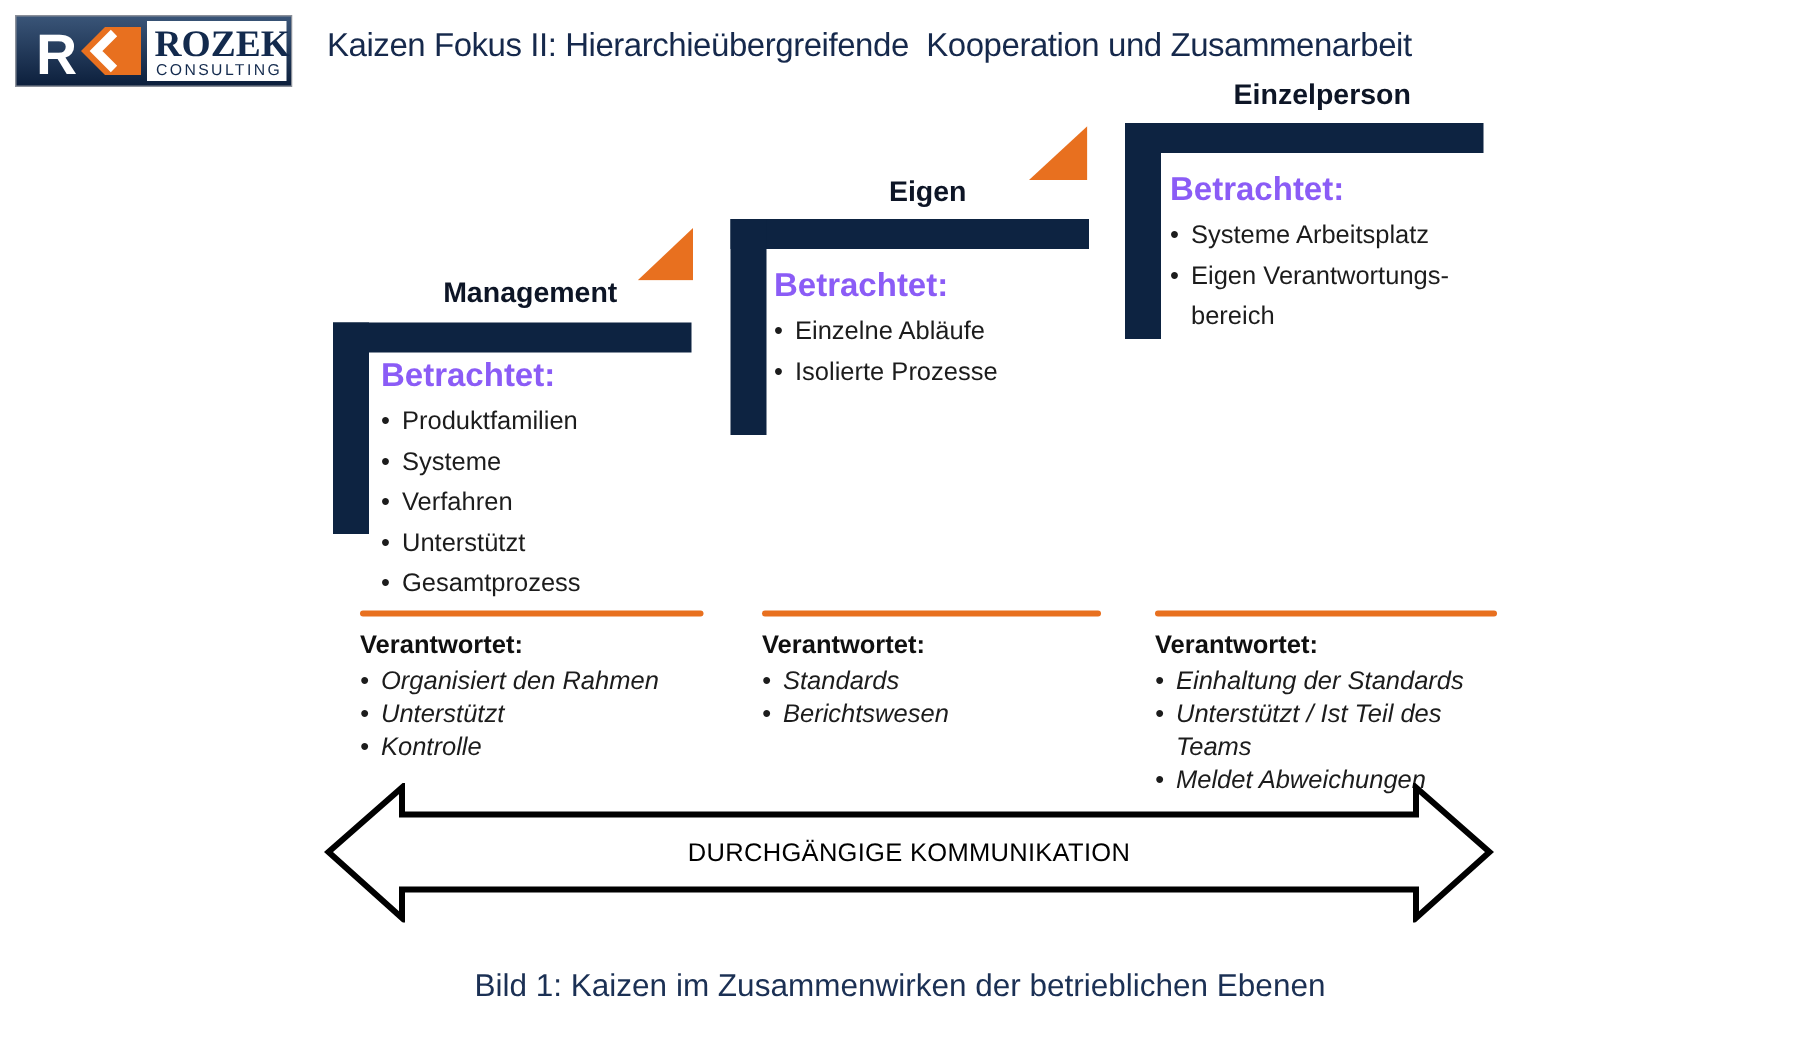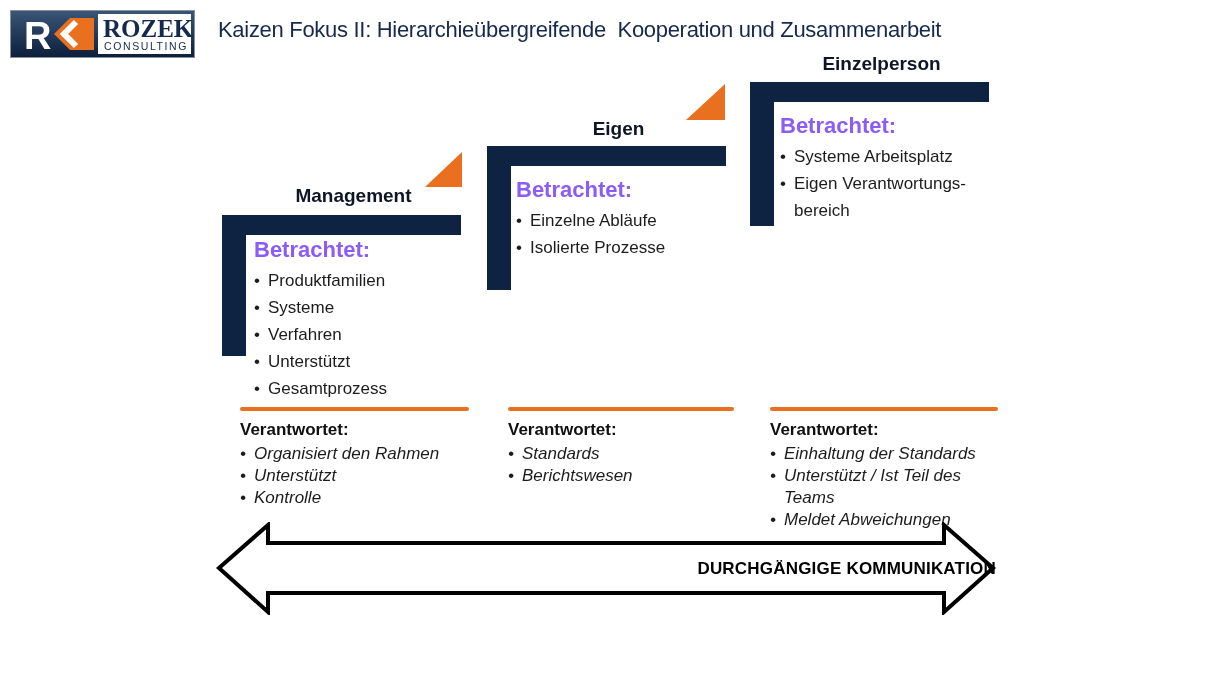--- a/index.html
+++ b/index.html
@@ -31,22 +31,22 @@
   .vcol h3 { margin-top:9px; font-size:17px; font-weight:bold; color:#101010; line-height:20px; }
   .vcol ul { list-style:none; margin-top:3px; }
   .vcol li { display:flex; line-height:22px;font-style:italic; }
 
   .c1 { left:240px; width:232px; } .c1 .vline { width:229px; }
   .c2 { left:508px; width:232px; } .c2 .vline { width:226px; }
   .c3 { left:770px; width:234px; } .c3 .vline { width:228px; }
 
   
   .arrow-wrap { position:absolute; left:216px; top:522px; width:780px; height:93px; }
-  .arrow-label { position:absolute; left:0; top:37px; width:100%; text-align:right;
-                 font-size:17px; font-weight:bold; color:#000; letter-spacing:0.2px; }
+  .arrow-label { position:absolute; left:0; top:37px; width:100%; text-align:center;
+                 font-size:17px; font-weight:normal; color:#000; letter-spacing:0.2px; }
 
   .caption { position:absolute; left:0; top:646px; width:1200px; text-align:center;
              font-size:21px; color:#1B3054; }
 </style>
 </head>
 <body>
 
 <div class="canvas">
 
   <div class="logo">
@@ -173,14 +173,15 @@
     </ul>
   </div>
 
   <div class="arrow-wrap">
     <svg width="780" height="93" viewBox="0 0 780 93">
       <polygon points="3,46 52,3 52,21 728,21 728,3 777,46 728,90 728,71 52,71 52,90" fill="#ffffff" stroke="#000000" stroke-width="4" stroke-linejoin="miter" stroke-miterlimit="12"></polygon>
     </svg>
     <div class="arrow-label">DURCHGÄNGIGE KOMMUNIKATION</div>
   </div>
 
+  <div class="caption">Bild 1: Kaizen im Zusammenwirken der betrieblichen Ebenen</div>
 
 </div>
 
 </body></html>

